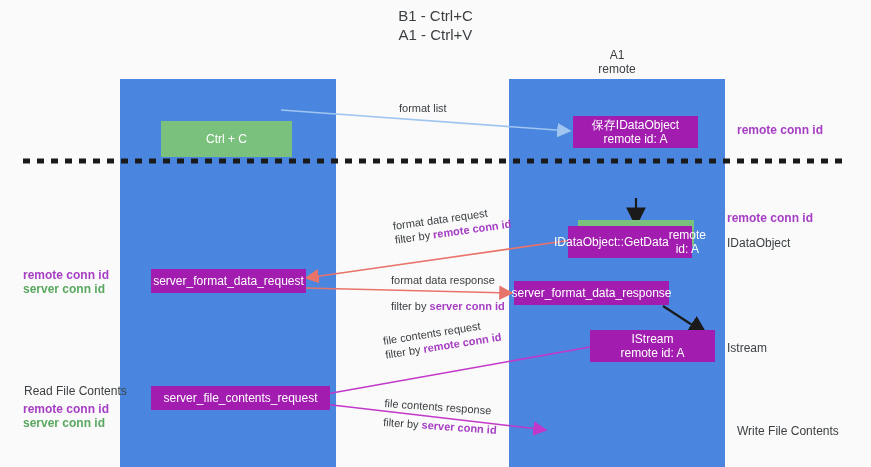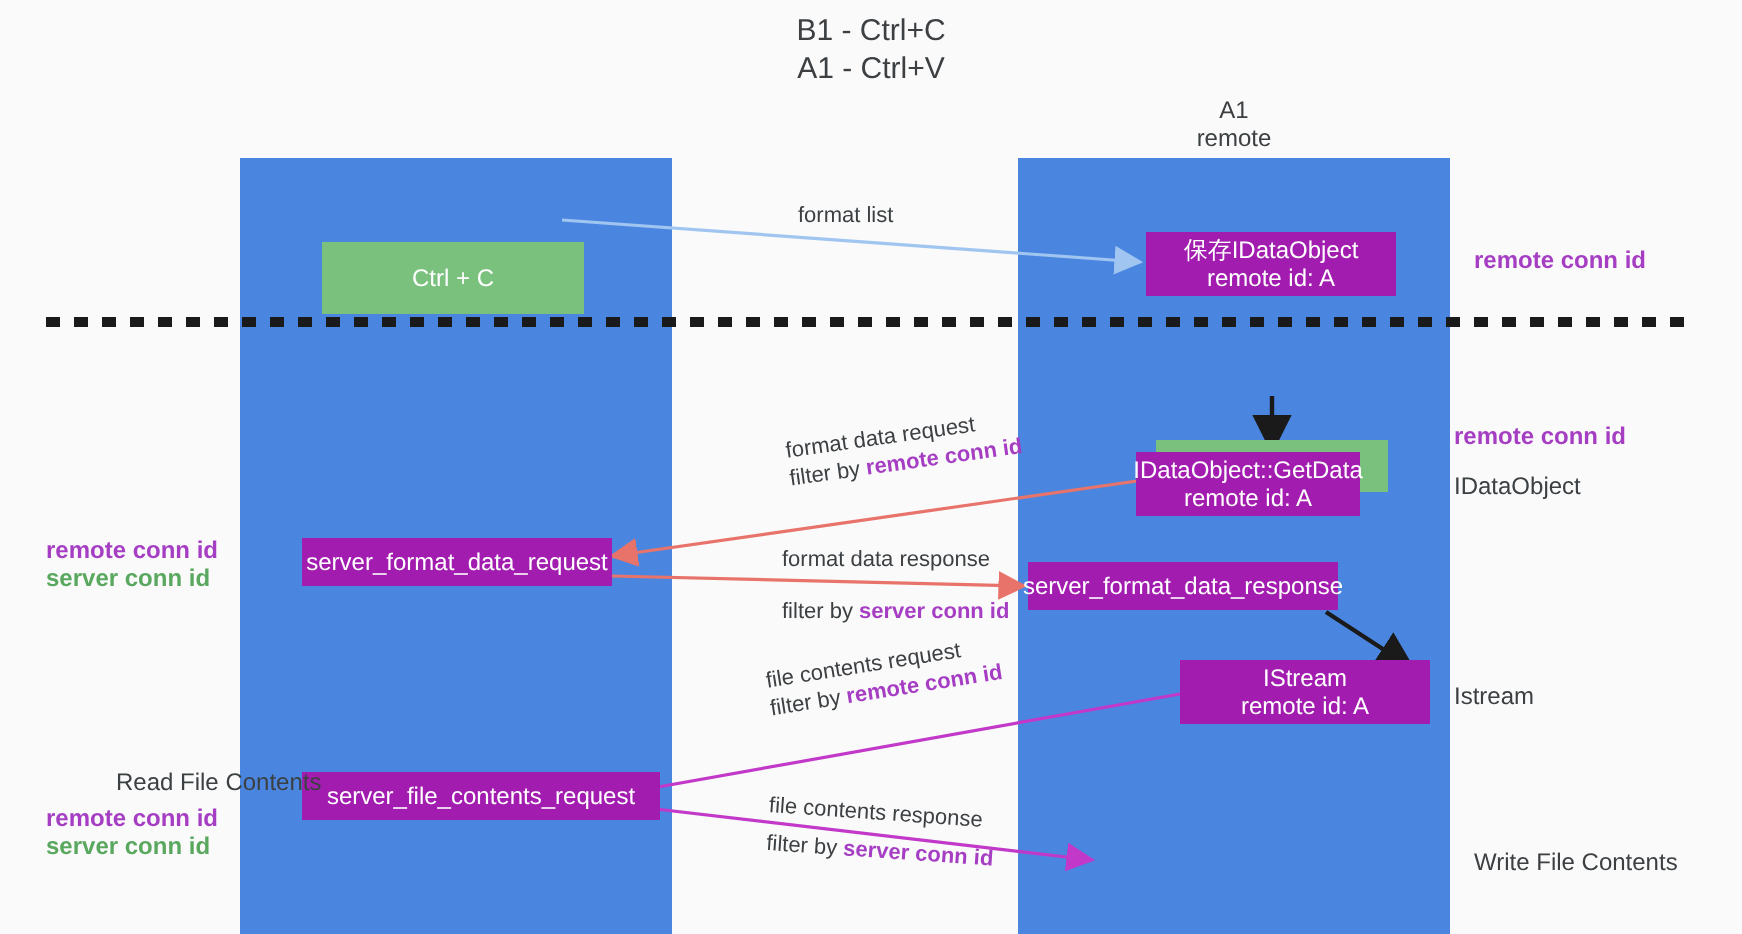--- a/index.html
+++ b/index.html
@@ -108,21 +108,21 @@
 
   <div class="node orange" style="left:573px;top:116px;width:125px;height:32px;flex-direction:column;">
     <span>保存IDataObject</span>
     <span>remote id: A</span>
   </div>
 
   <div class="node green" style="left:578px;top:172px;width:116px;height:26px;margin-top:48px;">
     <span>Ctrl + V</span>
   </div>
 
-  <div class="node orange" style="left:568px;top:226px;width:112px;height:32px;flex-direction:column;">
+  <div class="node orange" style="left:568px;top:226px;width:124px;height:32px;flex-direction:row;">
     <span>IDataObject::GetData</span>
     <span>remote id: A</span>
   </div>
 
   <div class="node orange" style="left:151px;top:269px;width:155px;height:24px;">
     <span>server_format_data_request</span>
   </div>
 
   <div class="node orange" style="left:514px;top:281px;width:155px;height:24px;">
     <span>server_format_data_response</span>
@@ -177,19 +177,19 @@
   <div class="side-label" style="left:727px;top:236px;">IDataObject</div>
 
   <div class="side-label" style="left:727px;top:341px;">Istream</div>
 
   <div class="side-label" style="left:737px;top:424px;">Write File Contents</div>
 
   <div class="side-label purple" style="left:23px;top:268px;">remote conn id</div>
 
   <div class="side-label green-t" style="left:23px;top:282px;">server conn id</div>
 
-  <div class="side-label" style="left:24px;top:384px;margin-left:34px;">Read File Contents</div>
+  <div class="side-label" style="left:24px;top:384px;">Read File Contents</div>
 
   <div class="side-label purple" style="left:23px;top:402px;">remote conn id</div>
 
   <div class="side-label green-t" style="left:23px;top:416px;">server conn id</div>
 
 </div>
 
 </body></html>

